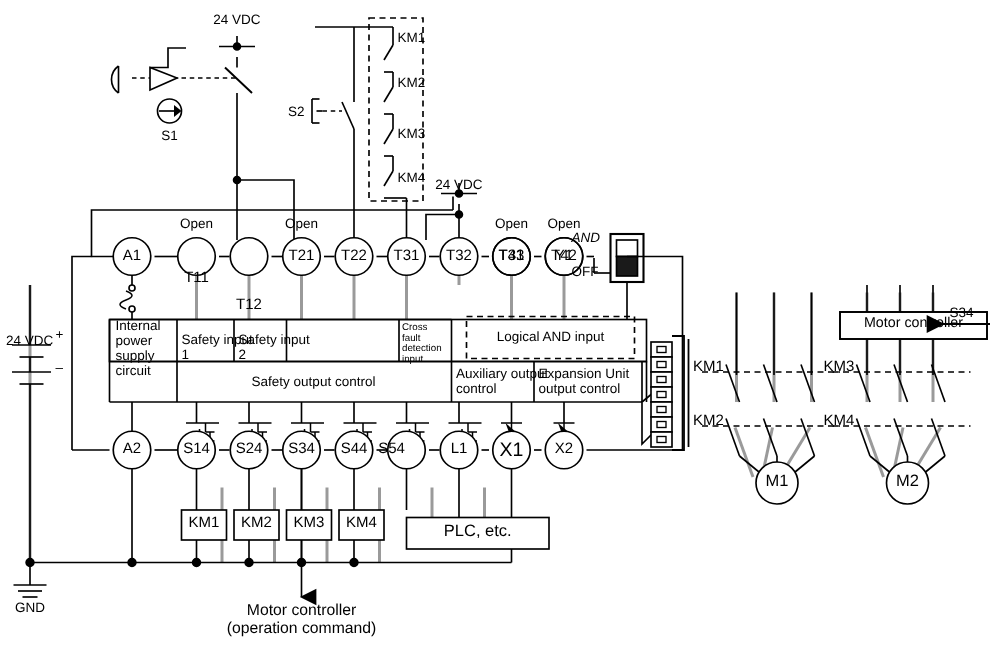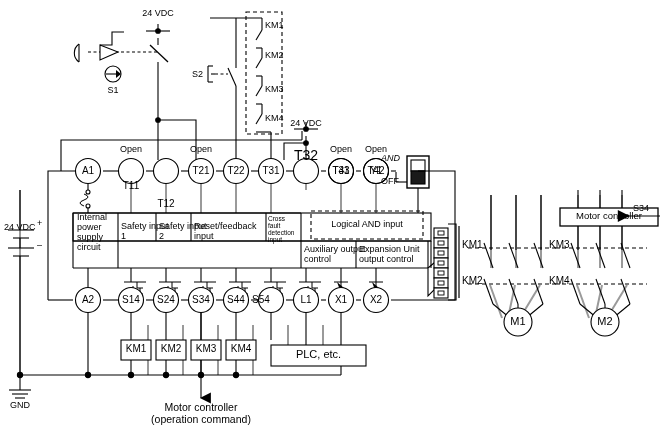--- a/index.html
+++ b/index.html
@@ -351,54 +351,53 @@
 <div class="lbl c" style="left:181px;top:144px;width:40px;">Open</div>
 <div class="lbl c" style="left:321px;top:144px;width:40px;">Open</div>
 <div class="lbl c" style="left:356px;top:144px;width:40px;">Open</div>
 
 <div class="lbl c" style="left:71px;top:166px;width:34px;font-size:10px;">A1</div>
 <div class="lbl c" style="left:114px;top:166px;width:34px;font-size:10px;margin-top:15px;">T11</div>
 <div class="lbl c" style="left:149px;top:166px;width:34px;font-size:10px;margin-top:33px;">T12</div>
 <div class="lbl c" style="left:184px;top:166px;width:34px;font-size:10px;">T21</div>
 <div class="lbl c" style="left:219px;top:166px;width:34px;font-size:10px;">T22</div>
 <div class="lbl c" style="left:254px;top:166px;width:34px;font-size:10px;">T31</div>
-<div class="lbl c" style="left:289px;top:150px;width:34px;font-size:14px;">T32</div>
+<div class="lbl c" style="left:289px;top:166px;width:34px;font-size:10px;">T32</div>
 <div class="lbl c" style="left:324px;top:166px;width:34px;font-size:10px;">T33</div>
 <div class="lbl c" style="left:359px;top:166px;width:34px;font-size:10px;">Y1</div>
 
 <div class="lbl c" style="left:71px;top:295px;width:34px;font-size:10px;">A2</div>
 <div class="lbl c" style="left:114px;top:295px;width:34px;font-size:10px;">S14</div>
 <div class="lbl c" style="left:149px;top:295px;width:34px;font-size:10px;">S24</div>
 <div class="lbl c" style="left:184px;top:295px;width:34px;font-size:10px;">S34</div>
 <div class="lbl c" style="left:219px;top:295px;width:34px;font-size:10px;">S44</div>
 <div class="lbl c" style="left:244px;top:295px;width:34px;font-size:10px;">S54</div>
 <div class="lbl c" style="left:289px;top:295px;width:34px;font-size:10px;">L1</div>
-<div class="lbl c" style="left:324px;top:295px;width:34px;font-size:10px;">X1</div>
+<div class="lbl c" style="left:324px;top:295px;width:34px;font-size:13px;">X1</div>
 <div class="lbl c" style="left:359px;top:295px;width:34px;font-size:10px;">X2</div>
 
 <div class="lbl c" style="left:-100px;top:-100px;"></div>
 
 <div class="lbl" style="left:381px;top:153px;font-style:italic;">AND</div>
 <div class="lbl" style="left:381px;top:176px;">OFF</div>
 
 <div class="lbl" style="left:77px;top:212px;width:42px;">Internal
 power
 supply
 circuit</div>
 <div class="lbl" style="left:121px;top:221px;width:36px;">Safety input
 1</div>
 <div class="lbl" style="left:159px;top:221px;width:36px;">Safety input
 2</div>
-<div class="lbl" style="left:194px;top:221px;width:72px;">Reset/feedback
-input</div>
 <div class="lbl" style="left:268px;top:215px;width:34px;font-size:6.5px;line-height:7px;">Cross
 fault
 detection
 input</div>
 <div class="lbl c" style="left:311px;top:219px;width:112px;text-align:center;">Logical AND input</div>
+<div class="lbl c" style="left:119px;top:249px;width:180px;">Safety output control</div>
 <div class="lbl" style="left:304px;top:244px;width:54px;">Auxiliary output
 control</div>
 <div class="lbl" style="left:359px;top:244px;width:70px;">Expansion Unit
 output control</div>
 
 <div class="lbl c" style="left:121px;top:344px;width:30px;font-size:10px;">KM1</div>
 <div class="lbl c" style="left:156px;top:344px;width:30px;font-size:10px;">KM2</div>
 <div class="lbl c" style="left:191px;top:344px;width:30px;font-size:10px;">KM3</div>
 <div class="lbl c" style="left:226px;top:344px;width:30px;font-size:10px;">KM4</div>
 <div class="lbl c" style="left:271px;top:349px;width:95px;font-size:11px;">PLC, etc.</div>

